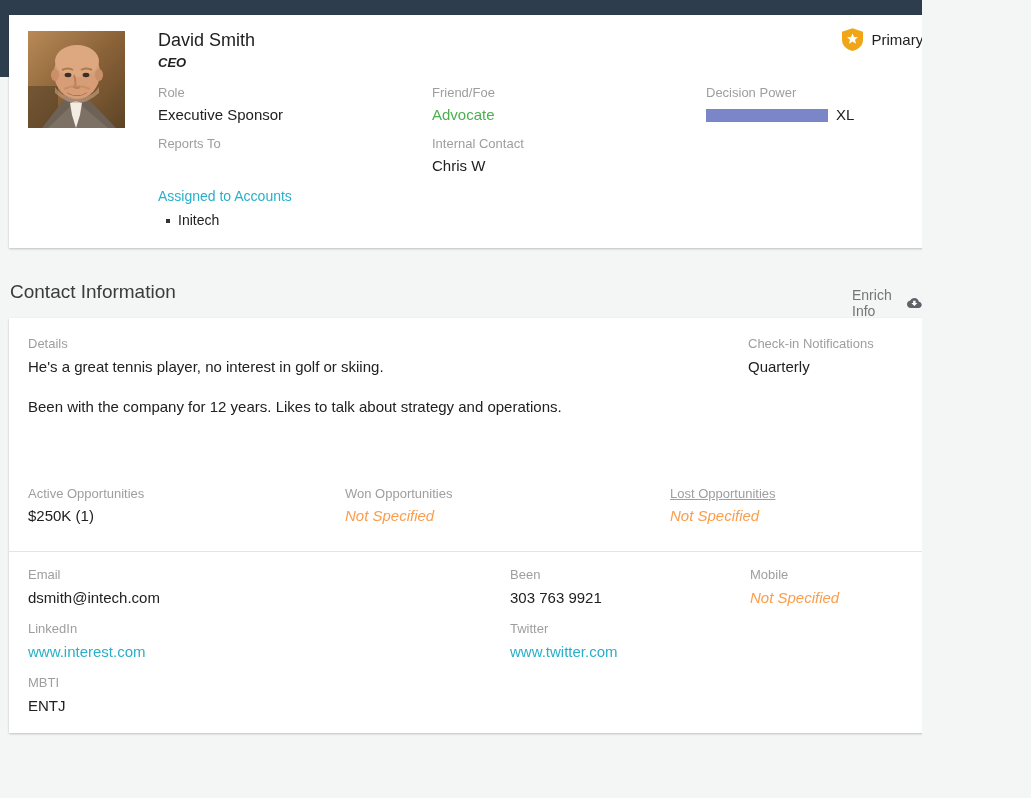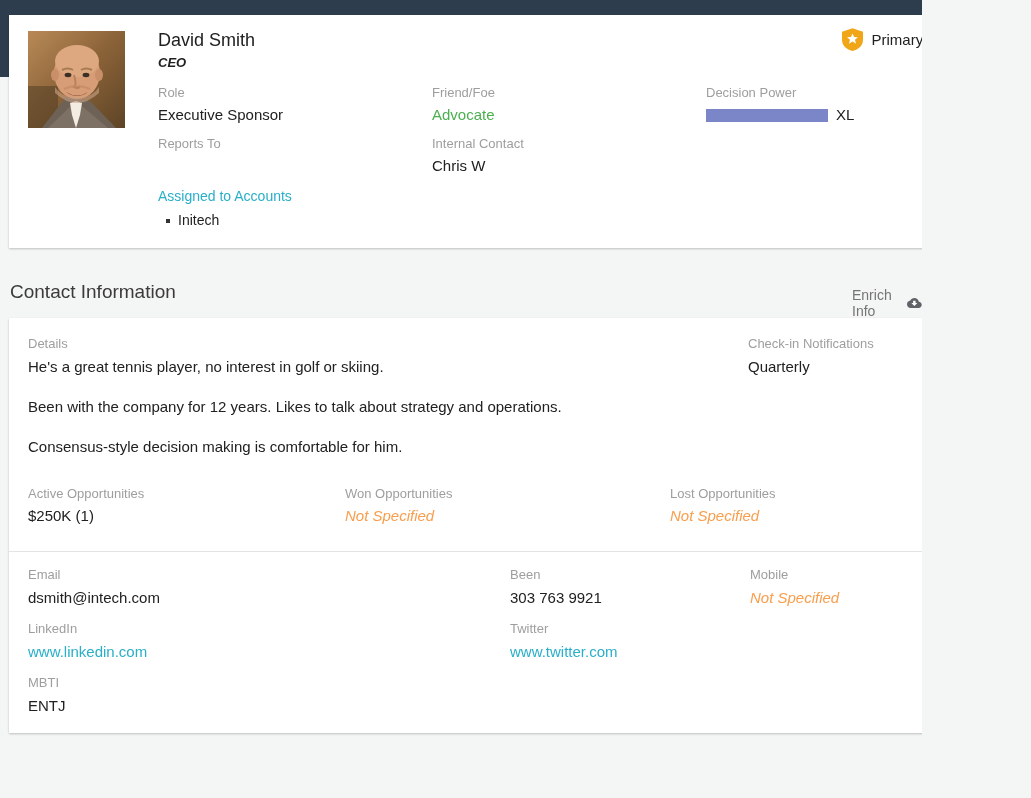--- a/index.html
+++ b/index.html
@@ -109,47 +109,46 @@
       <path d="M19.35 5.04C18.67 1.59 15.64-1 12-1 9.11-1 6.6 0.64 5.35 3.04 2.34 3.36 0 5.91 0 9c0 3.31 2.69 6 6 6h13c2.76 0 5-2.24 5-5 0-2.64-2.05-4.78-4.65-4.96z" transform="translate(0,1.2) scale(1,1.02)" fill="#5f6368"></path>
       <path d="M17 8.6l-5 4.8-5-4.8h3V4.8h4v3.8h3z" fill="#ffffff"></path>
     </svg>
   </div>
   <div class="abs edit-btn" style="top:288px;left:984px;">Edit</div>
 
   <div class="card card2">
     <div class="abs label" style="left:19px;top:18px;">Details</div>
     <div class="abs value" style="left:19px;top:40px;">He's a great tennis player, no interest in golf or skiing.</div>
     <div class="abs value" style="left:19px;top:80px;">Been with the company for 12 years. Likes to talk about strategy and operations.</div>
-    <div class="abs value" style="left:19px;top:120px;">Consensus-style decision making is comfortable for him.</div>
 
     <div class="abs label" style="left:739px;top:18px;">Check-in Notifications</div>
     <div class="abs value" style="left:739px;top:40px;">Quarterly</div>
 
     <div class="abs label" style="left:19px;top:168px;">Active Opportunities</div>
     <div class="abs value" style="left:19px;top:189px;">$250K (1)</div>
 
     <div class="abs label" style="left:336px;top:168px;">Won Opportunities</div>
     <div class="abs value orange" style="left:336px;top:189px;">Not Specified</div>
 
-    <div class="abs label" style="left:661px;top:168px;">Lost Opportunities</div>
+    <div class="abs label" style="left:661px;top:168px;text-decoration:underline;">Lost Opportunities</div>
     <div class="abs value orange" style="left:661px;top:189px;">Not Specified</div>
 
     <div class="divider" style="top:233px;"></div>
 
     <div class="abs label" style="left:19px;top:249px;">Email</div>
     <div class="abs value" style="left:19px;top:271px;">dsmith@intech.com</div>
 
     <div class="abs label" style="left:501px;top:249px;">Been</div>
     <div class="abs value" style="left:501px;top:271px;">303 763 9921</div>
 
     <div class="abs label" style="left:741px;top:249px;">Mobile</div>
     <div class="abs value orange" style="left:741px;top:271px;">Not Specified</div>
 
     <div class="abs label" style="left:19px;top:303px;">LinkedIn</div>
-    <div class="abs value cyan" style="left:19px;top:325px;">www.linkedin.com</div>
+    <div class="abs value cyan" style="left:19px;top:325px;">www.interest.com</div>
 
     <div class="abs label" style="left:501px;top:303px;">Twitter</div>
     <div class="abs value cyan" style="left:501px;top:325px;">www.twitter.com</div>
 
     <div class="abs label" style="left:19px;top:357px;">MBTI</div>
     <div class="abs value" style="left:19px;top:379px;">ENTJ</div>
   </div>
 
   <div class="abs notes-filter" style="top:773px;left:971px;">
     <span class="txt">All</span>

